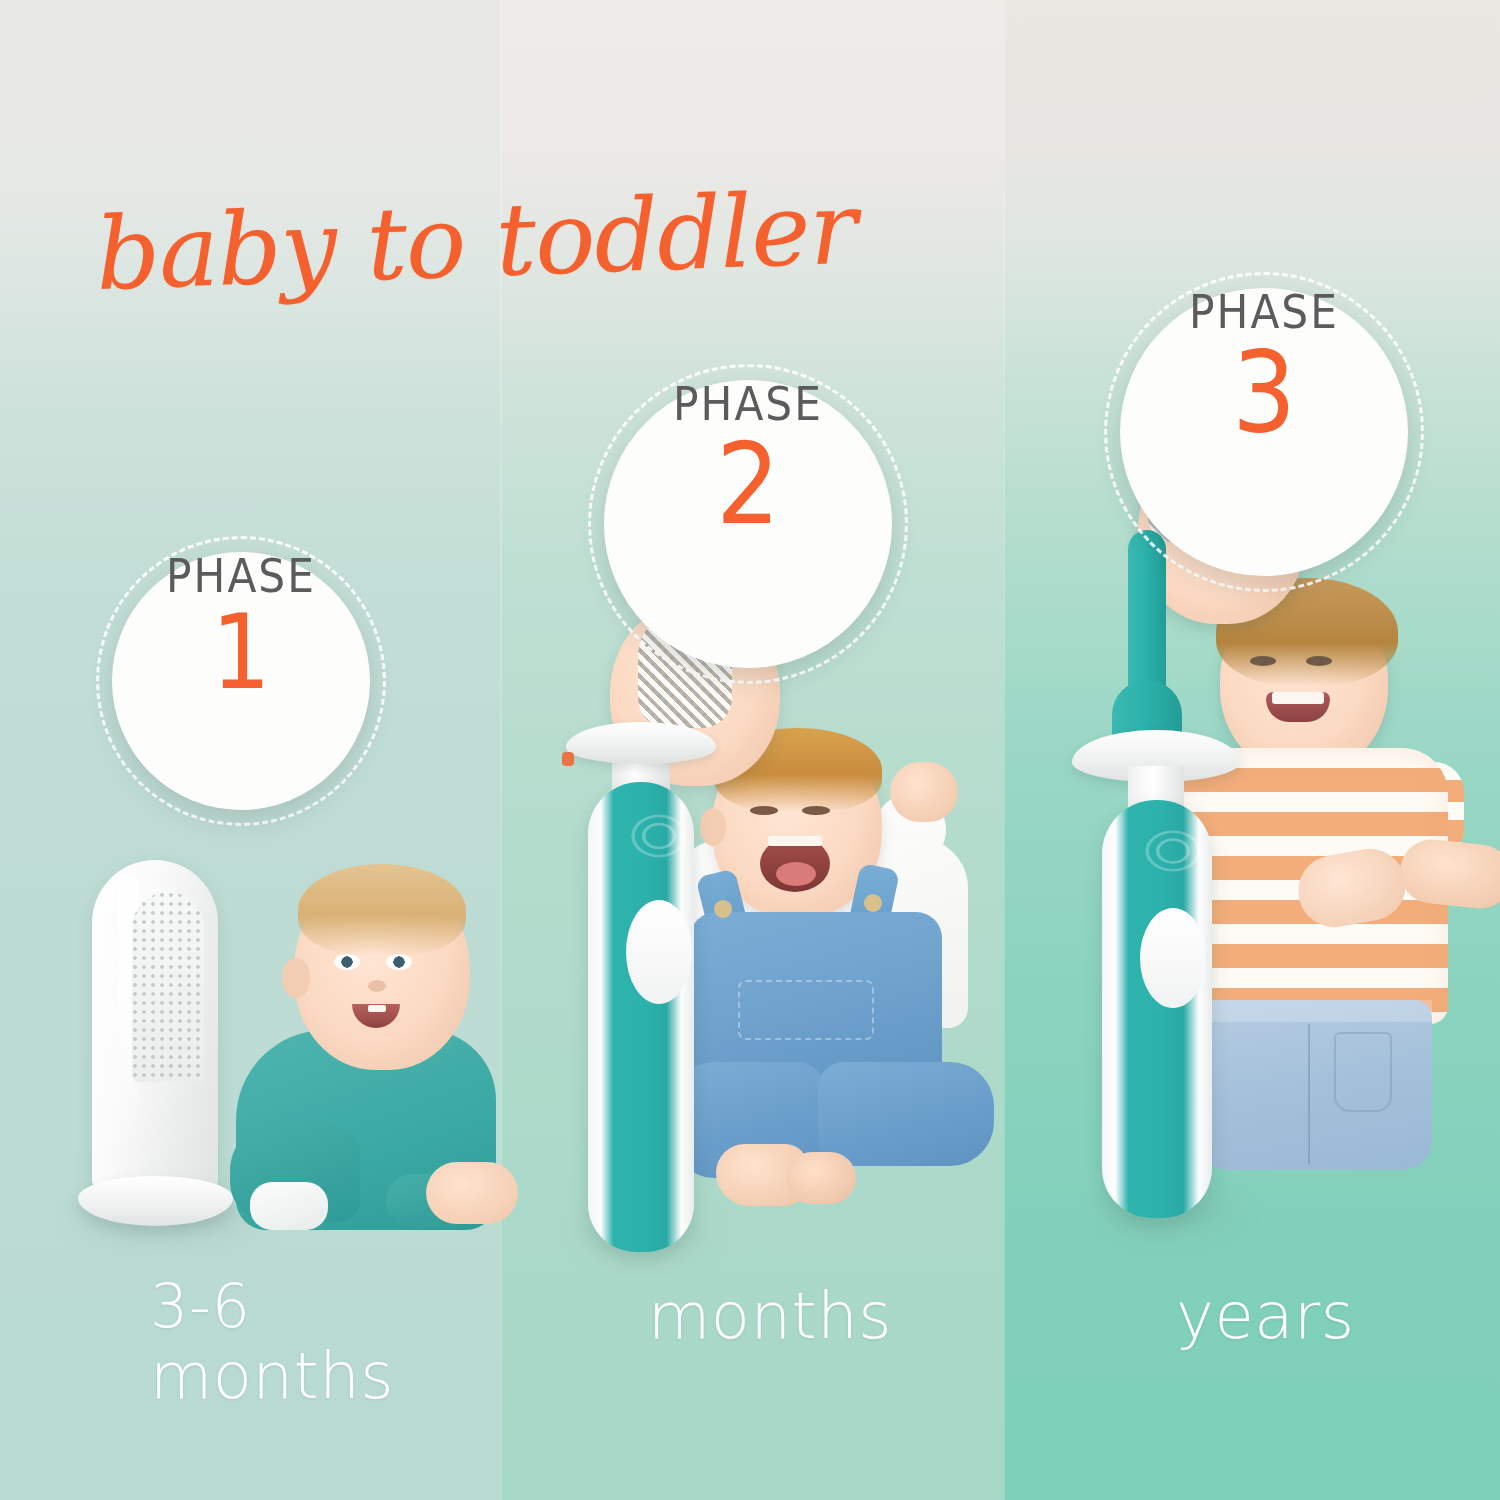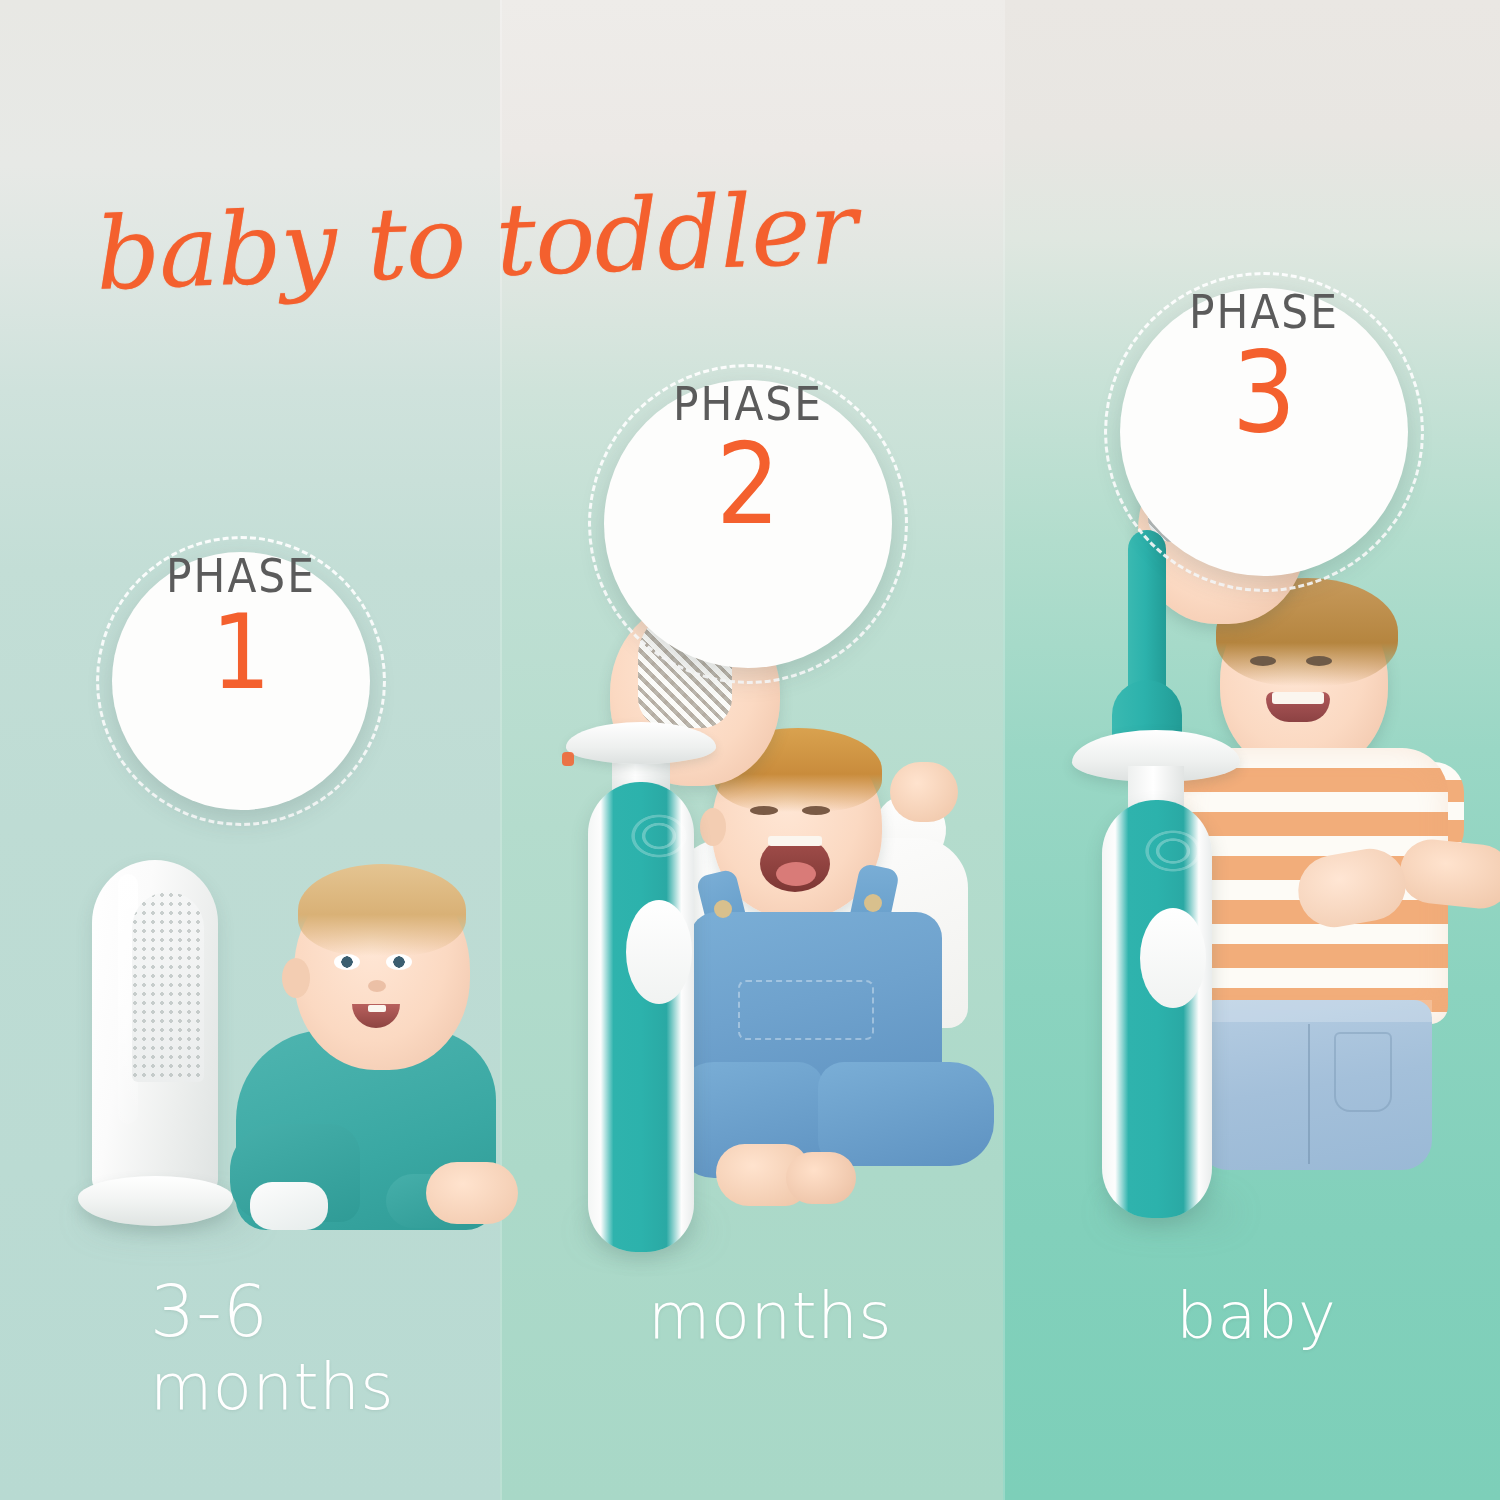--- a/index.html
+++ b/index.html
@@ -64,21 +64,21 @@
     font-stretch:condensed;
   }
   #badge1{left:96px;top:536px;}
   #badge2{left:588px;top:364px;width:320px;height:320px;}
   #badge3{left:1104px;top:272px;width:320px;height:320px;}
   #badge2 .ph-num,#badge3 .ph-num{font-size:112px;}
 
   
   .age{position:absolute;text-align:left;color:#ffffff;
        font-family:"DejaVu Sans","Liberation Sans",sans-serif;font-stretch:condensed;}
-  .age .big{font-size:71px;line-height:1;font-weight:300;letter-spacing:1px;
+  .age .big{font-size:60px;line-height:1;font-weight:300;letter-spacing:1px;
             text-shadow:0 1px 3px rgba(90,120,112,.18);}
   .age .small{font-size:64px;line-height:1.25;font-weight:300;letter-spacing:.5px;
               text-shadow:0 1px 3px rgba(90,120,112,.18);}
   #age1{left:150px;top:1276px;}
   #age2{left:648px;top:1276px;}
   #age3{left:1176px;top:1276px;}
 
   
   #fingerbrush{position:absolute;left:78px;top:860px;width:155px;height:370px;}
   .fb-body{
@@ -438,16 +438,16 @@
 
   <div class="badge" id="badge3">
     <div class="dash"></div>
     <div class="disc">
       <div class="ph-word">PHASE</div>
       <div class="ph-num">3</div>
     </div>
   </div>
 
   <div class="age" id="age3">
-    <div class="small">baby</div>
+    <div class="small">years</div>
   </div>
 
 </div>
 
 </body></html>

